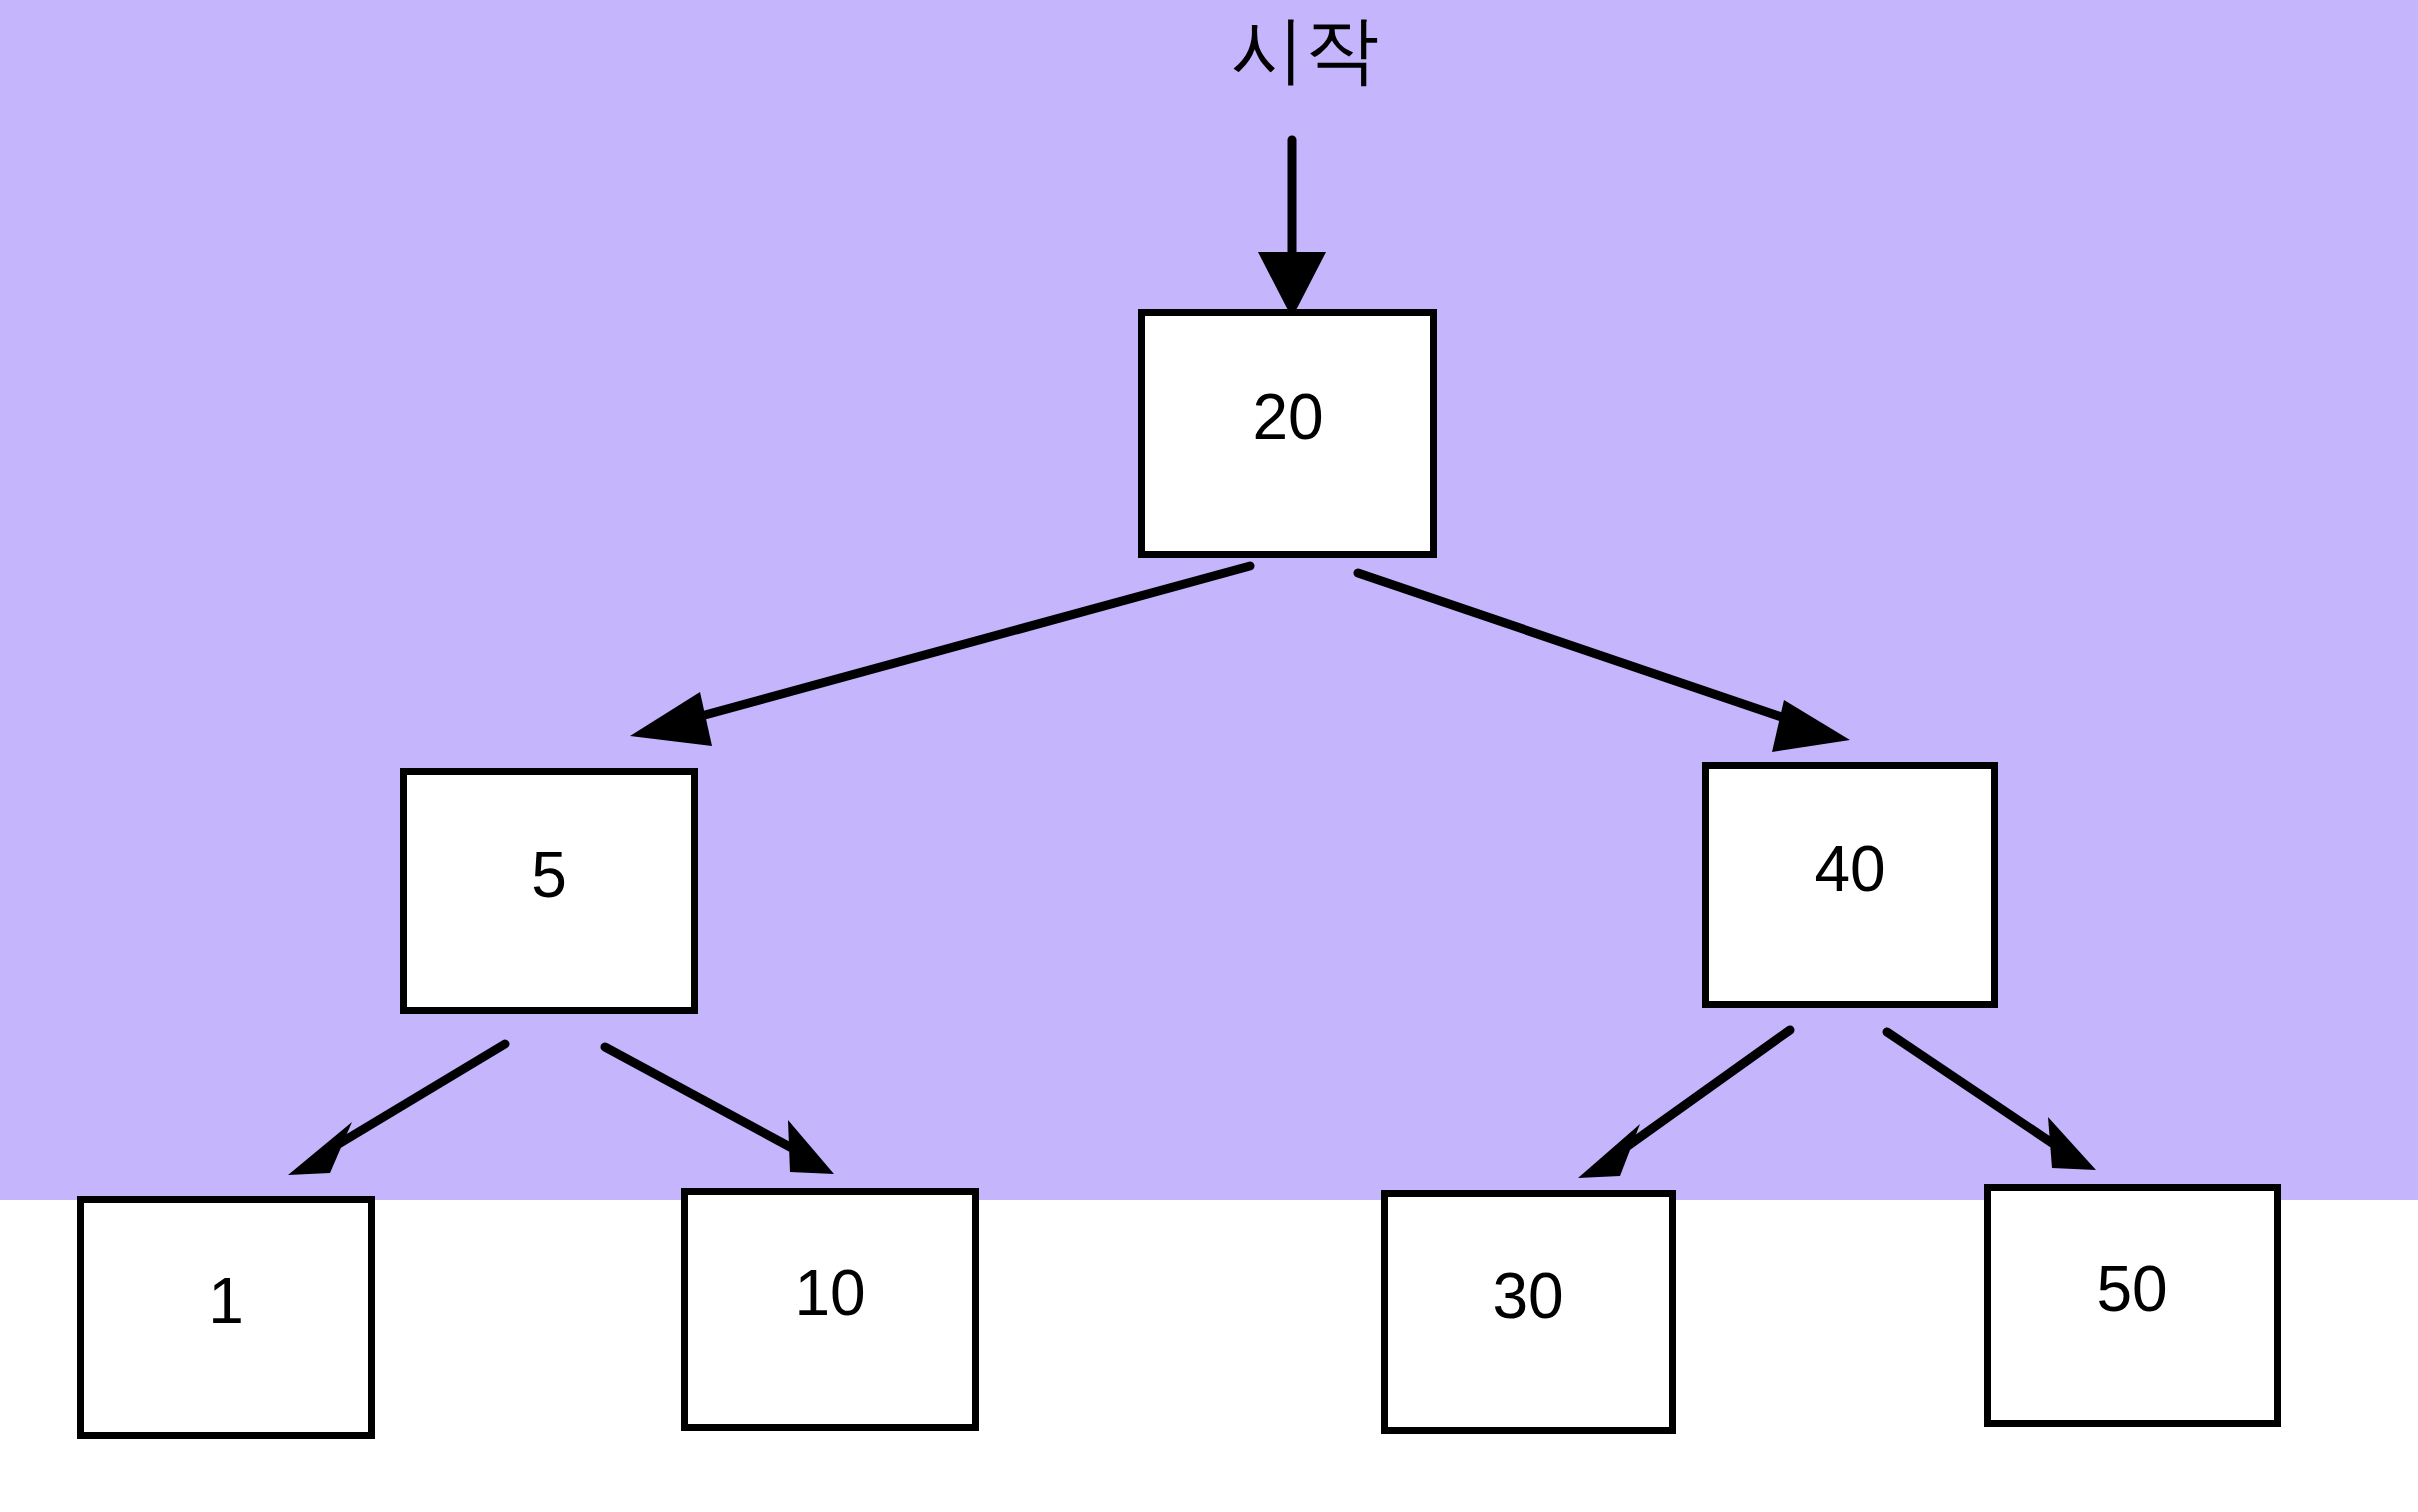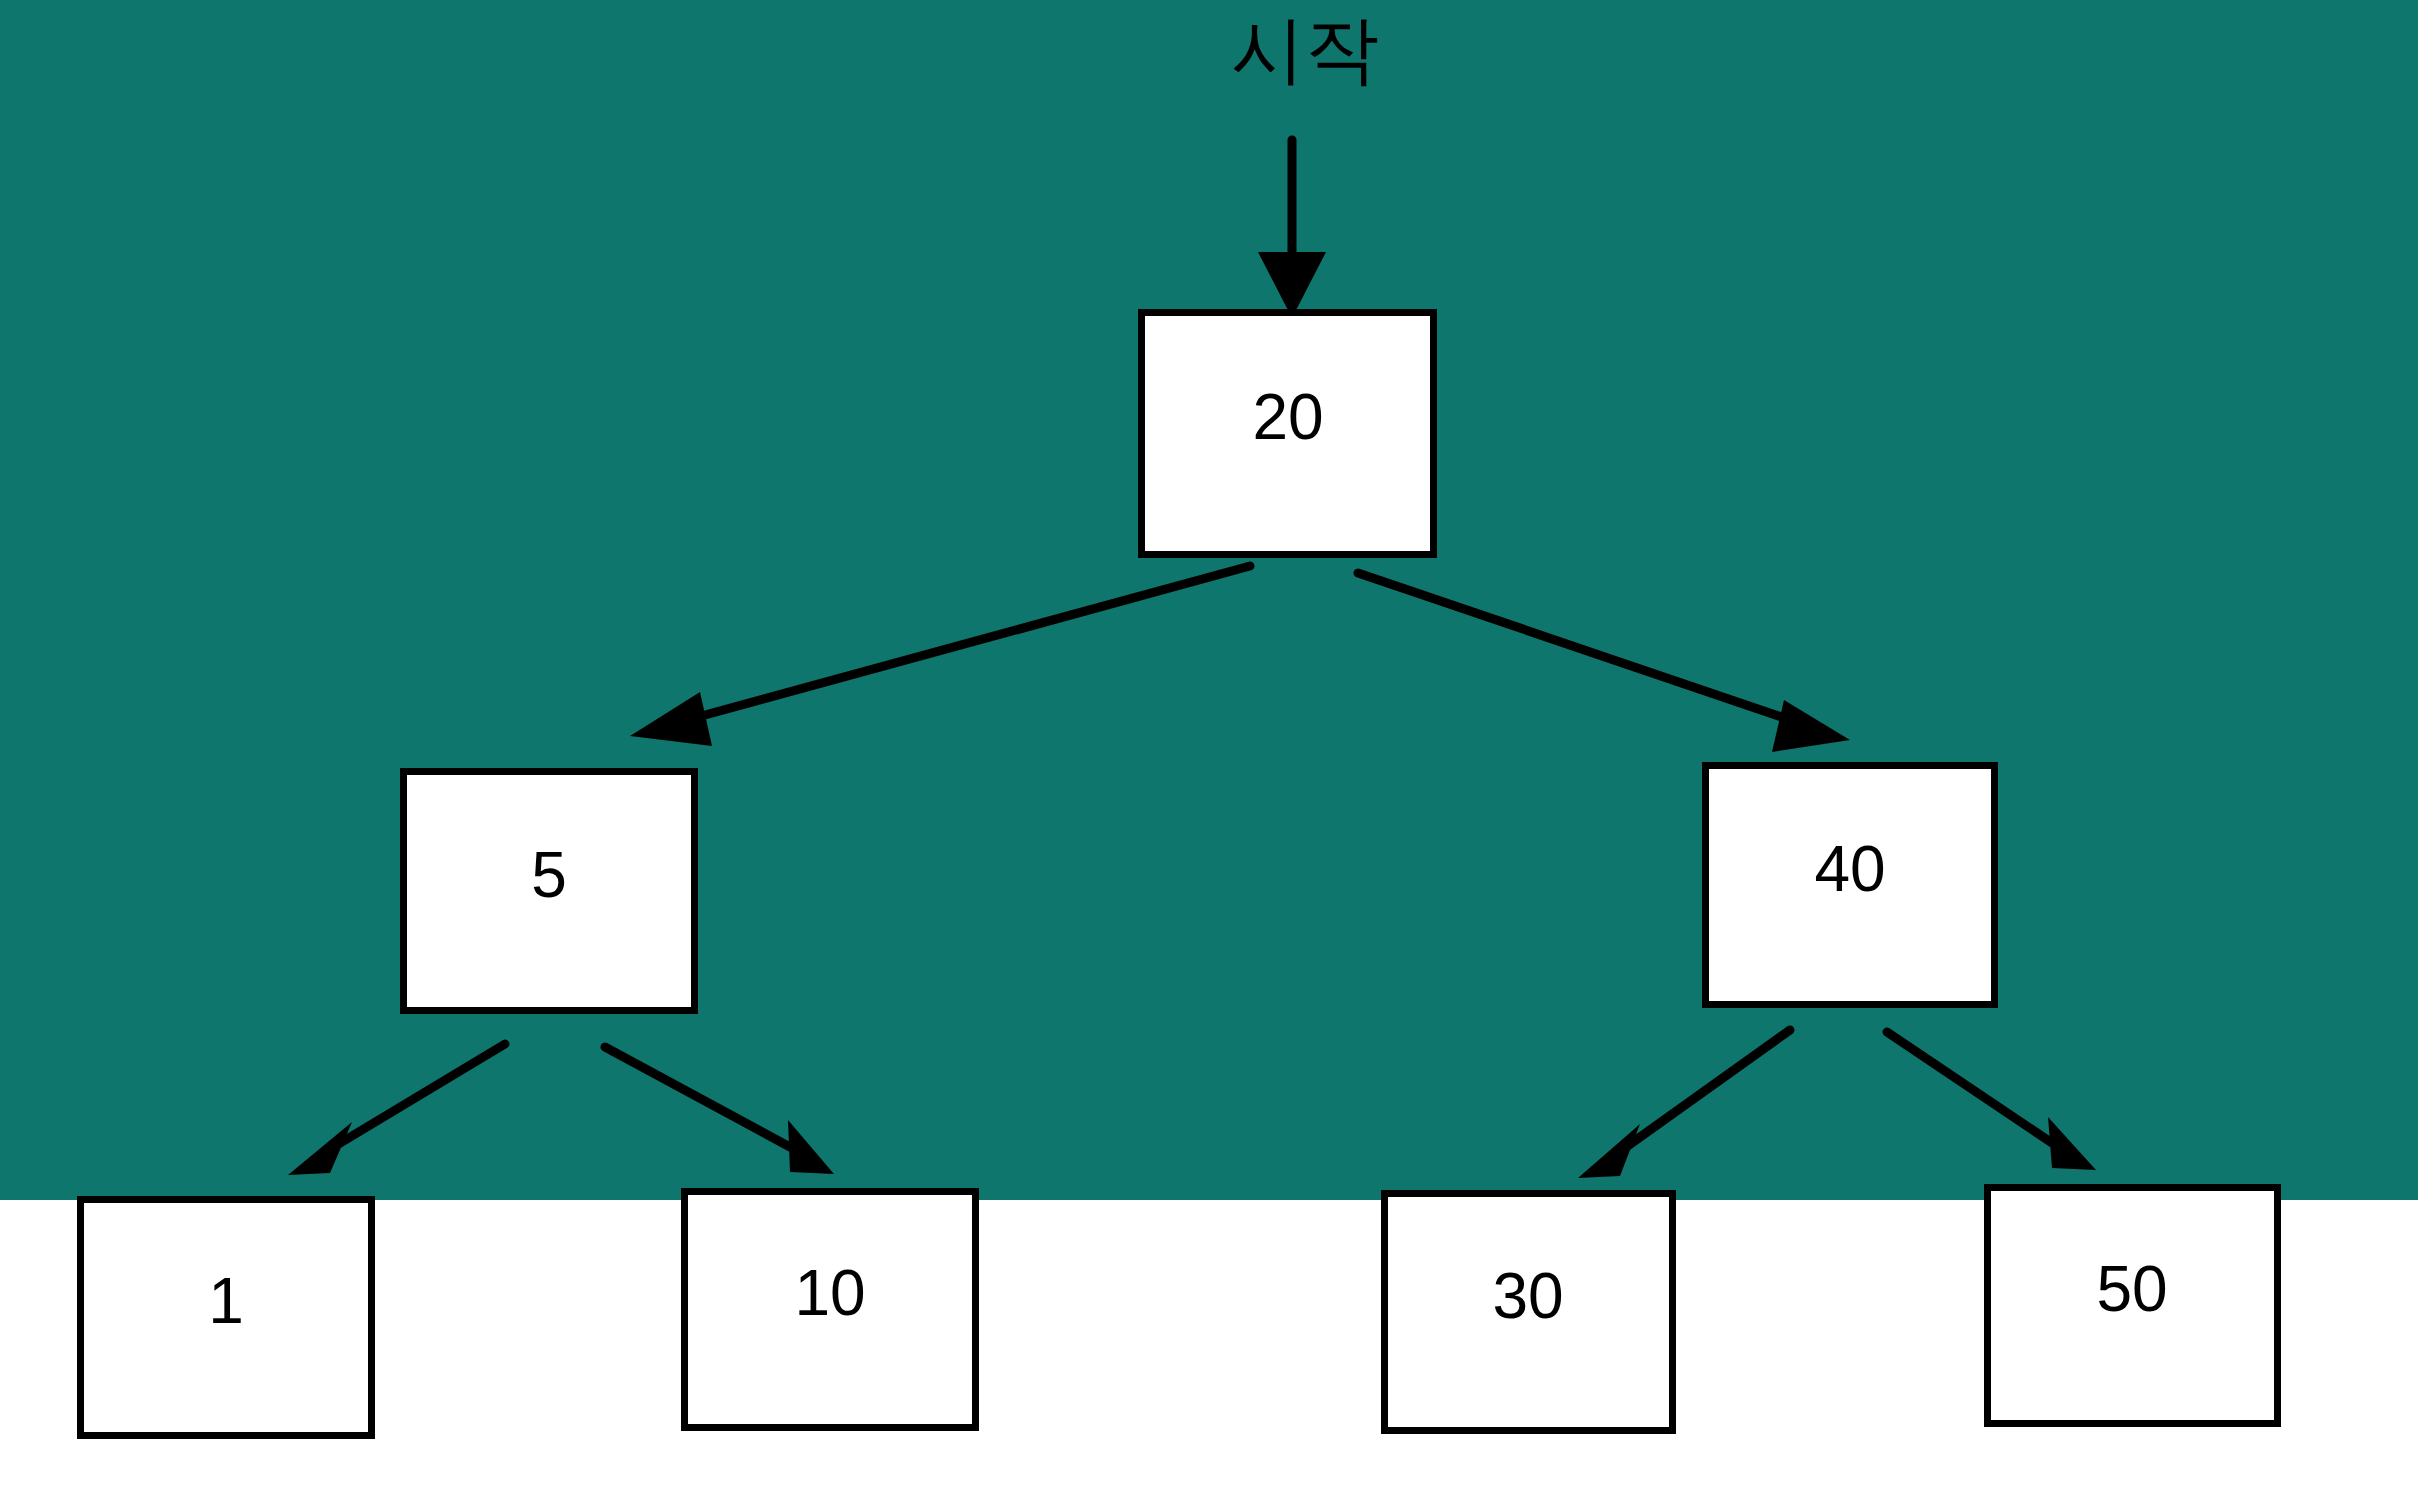--- a/index.html
+++ b/index.html
@@ -10,21 +10,21 @@
   body {
     width: 2418px;
     height: 1512px;
     overflow: hidden;
     font-family: "Liberation Sans", sans-serif;
   }
   #diagram-root {
     position: relative;
     width: 2418px;
     height: 1200px;
-    background: #0f766e;
+    background: #c4b5fd;
   }
   svg.canvas {
     position: absolute;
     top: 0;
     left: 0;
     width: 2418px;
     height: 1512px;
     display: block;
   }
   .node-box {

